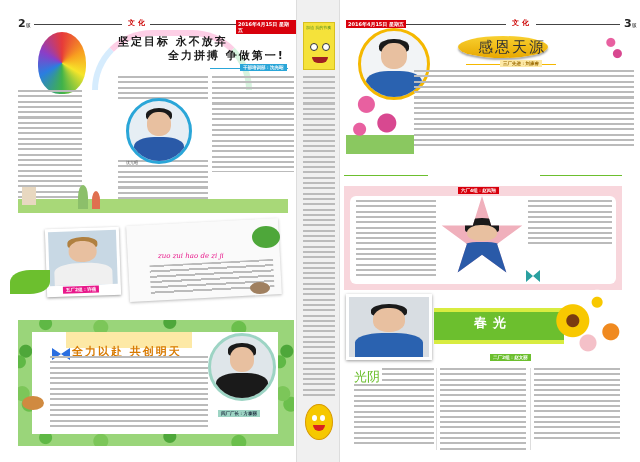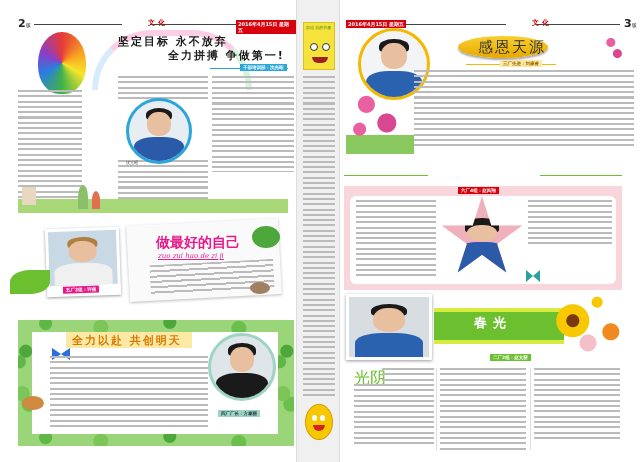--- a/index.html
+++ b/index.html
@@ -4,21 +4,21 @@
 <style>
   * { box-sizing: border-box; margin: 0; padding: 0; }
   body { width: 640px; height: 462px; overflow: hidden; background: #fff; font-family: "DejaVu Sans", sans-serif; position: relative; }
   .page { position: absolute; top: 0; height: 462px; background: #fff; }
   .page-left { left: 0; width: 296px; }
   .page-right { left: 340px; width: 300px; }
   .gutter { position: absolute; left: 296px; width: 44px; top: 0; height: 462px; background: #f0f0f0; border-left: 1px solid #ddd; border-right: 1px solid #ddd; }
   .pg-num { position: absolute; font-weight: bold; font-size: 11px; color: #222; top: 17px; }
   .pg-num small { font-size: 5px; font-weight: normal; }
   .rule { position: absolute; top: 24px; height: 1px; background: #444; }
-  .section { position: absolute; top: 18px; font-size: 7px; color: #c00; font-weight: bold; letter-spacing: 3px; margin-left: 20px; }
+  .section { position: absolute; top: 18px; font-size: 7px; color: #c00; font-weight: bold; letter-spacing: 3px; }
   .datebox { position: absolute; top: 20px; background: #d8000c; color: #fff; font-size: 5px; padding: 1px 2px; font-weight: bold; }
 
   .text-block { position: absolute; font-size: 3.2px; line-height: 5.3px; color: #666; overflow: hidden; }
   .text-block::before { content: ""; display: block; height: 100%; background: repeating-linear-gradient(#bbb 0 2px, transparent 2px 5.3px); }
 
   .title-cn { position: absolute; font-weight: bold; color: #1a1a1a; letter-spacing: 2px; }
   .tag { position: absolute; font-size: 4.5px; color: #fff; padding: 1px 3px; font-weight: bold; white-space: nowrap; }
 
   .photo-circle { position: absolute; border-radius: 50%; overflow: hidden; }
   .face { width: 40%; height: 40%; border-radius: 45%; background: #e8c0a0; position: absolute; left: 30%; top: 18%; }
@@ -66,33 +66,32 @@
 
   <div style="position:absolute;left:128px;top:222px;width:152px;height:76px;background:#fafafa;transform:rotate(-3deg);box-shadow:0 1px 3px #bbb;"></div>
   <div style="position:absolute;left:46px;top:228px;width:74px;height:68px;background:#fff;box-shadow:0 1px 3px #999;transform:rotate(-2deg);">
     <div style="position:absolute;left:3px;top:3px;width:68px;height:54px;background:#c8d8e4;overflow:hidden;">
       <div class="hair" style="background:#b08040;"></div>
         <div class="face"></div>
         <div class="shirt" style="background:#f0f0f0;"></div>
     </div>
     <div class="tag" style="left:16px;top:58px;background:#e8198b;">五厂2组：许燕</div>
   </div>
-  <div style="position:absolute;left:156px;top:234px;font-size:14px;color:#e8198b;font-weight:bold;">做最好的自己</div>
-  <div style="position:absolute;left:158px;top:252px;font-size:7px;color:#e8198b;font-style:italic;font-family:'DejaVu Serif',serif;text-decoration:underline;">zuo zui hao de zi ji</div>
+  <div style="position:absolute;left:158px;top:252px;font-size:7px;color:#e8198b;font-style:italic;font-family:'DejaVu Serif',serif;">zuo zui hao de zi ji</div>
   <div class="text-block" style="left:150px;top:262px;width:124px;height:30px;transform:rotate(-3deg);"></div>
   <div style="position:absolute;left:10px;top:270px;width:40px;height:24px;border-radius:50% 0;background:#6cbf2e;"></div>
   <div style="position:absolute;left:250px;top:282px;width:20px;height:12px;border-radius:50%;background:#a08060;"></div>
   <div style="position:absolute;left:252px;top:226px;width:28px;height:22px;border-radius:50%;background:#4ea73a;"></div>
 
   <div class="leaf-band" style="left:18px;top:320px;width:276px;height:12px;"></div>
   <div class="leaf-band" style="left:18px;top:434px;width:276px;height:12px;"></div>
   <div class="leaf-band" style="left:18px;top:330px;width:14px;height:106px;"></div>
   <div class="leaf-band" style="left:278px;top:330px;width:16px;height:106px;"></div>
   <div style="position:absolute;left:66px;top:332px;width:126px;height:16px;background:#fde9a6;"></div>
-  <div style="position:absolute;left:72px;top:333px;font-size:11px;color:#d87a00;font-weight:bold;letter-spacing:2px;">全力以赴  共创明天</div>
+  <div style="position:absolute;left:72px;top:344px;font-size:11px;color:#d87a00;font-weight:bold;letter-spacing:2px;">全力以赴  共创明天</div>
   <div style="position:absolute;left:52px;top:348px;width:18px;height:12px;background:#2a6ee0;clip-path:polygon(0 0,50% 50%,100% 0,100% 100%,50% 50%,0 100%);"></div>
   <div class="text-block" style="left:50px;top:356px;width:158px;height:74px;"></div>
   <div style="position:absolute;left:22px;top:396px;width:22px;height:14px;border-radius:50%;background:#d08a40;"></div>
   <div class="photo-circle" style="left:208px;top:333px;width:68px;height:68px;border:3px solid #9dd4c4;background:#dfe6ea;">
     <div class="hair"></div>
       <div class="face"></div>
       <div class="shirt" style="background:#1a1a1a;"></div>
   </div>
   <div class="tag" style="left:218px;top:410px;background:#9dd4c4;color:#234;">四厂厂长：方泰丽</div>
 </div>
@@ -151,20 +150,20 @@
       <div class="hair"></div>
         <div class="face"></div>
         <div class="shirt" style="background:#2a62b0;"></div>
     </div>
   </div>
   <div style="position:absolute;left:94px;top:308px;width:130px;height:36px;background:linear-gradient(#d8ec40 0 4px,#6cbf2e 4px 32px,#d8ec40 32px);"></div>
   <div style="position:absolute;left:134px;top:314px;font-size:13px;color:#fff;font-weight:bold;letter-spacing:6px;">春光</div>
   <div style="position:absolute;left:210px;top:280px;width:76px;height:74px;background:radial-gradient(circle at 30% 55%,#7a3a10 6px,#f8c800 7px,#f8c800 16px,transparent 17px),radial-gradient(circle at 62% 30%,#f8c800 5px,#fff 6px,#fff 12px,transparent 13px),radial-gradient(circle at 80% 70%,#f08a20 8px,transparent 9px),radial-gradient(circle at 50% 85%,#f4c0c8 8px,transparent 9px);"></div>
   <div class="tag" style="left:150px;top:354px;background:#6cbf2e;">二厂2组：赵文丽</div>
 
-  <div style="position:absolute;left:14px;top:368px;font-size:16px;color:#6cbf2e;">光阴</div>
+  <div style="position:absolute;left:14px;top:368px;font-size:13px;color:#6cbf2e;">光阴</div>
   <div class="text-block" style="left:42px;top:368px;width:52px;height:14px;"></div>
   <div class="text-block" style="left:14px;top:384px;width:80px;height:62px;"></div>
   <div style="position:absolute;left:96px;top:368px;width:1px;height:82px;background:#ddd;"></div>
   <div class="text-block" style="left:100px;top:368px;width:86px;height:82px;"></div>
   <div style="position:absolute;left:190px;top:368px;width:1px;height:82px;background:#ddd;"></div>
   <div class="text-block" style="left:194px;top:368px;width:86px;height:72px;"></div>
 </div>
 
 </body></html>

